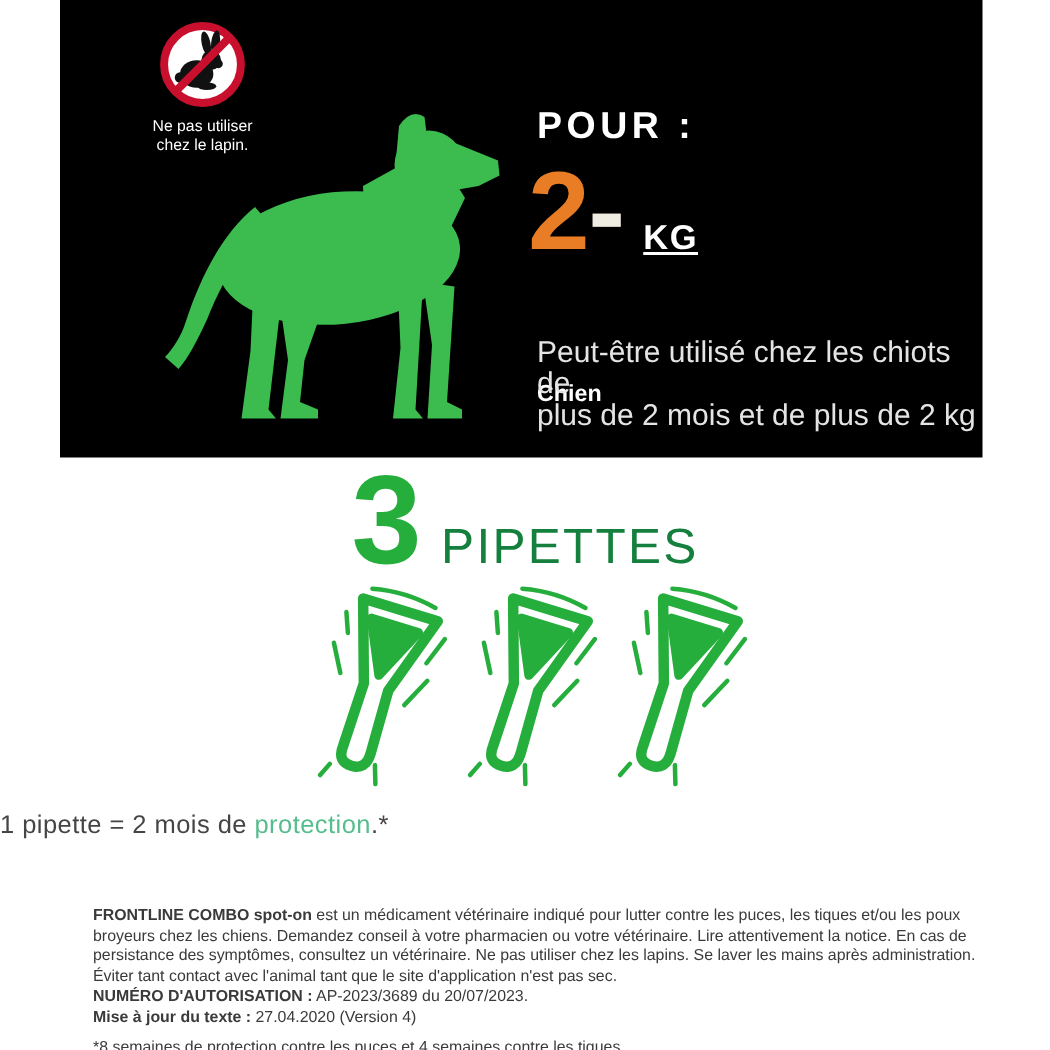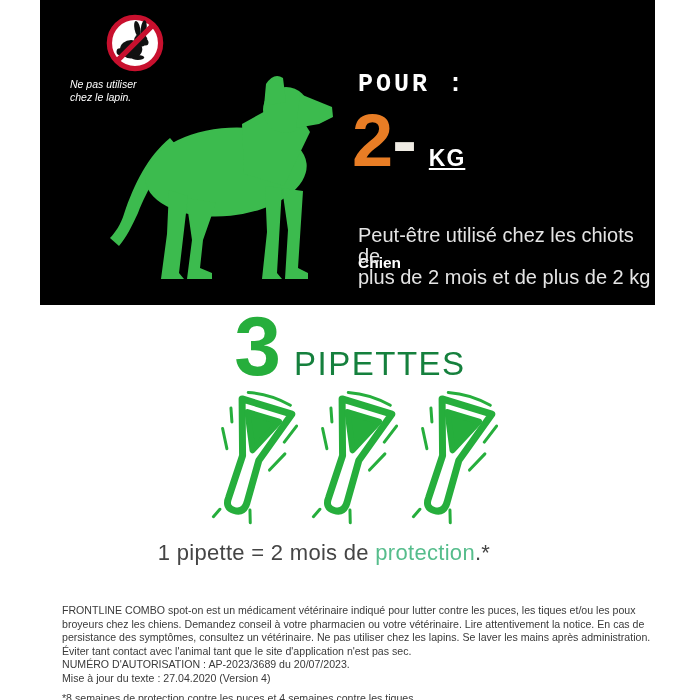--- a/index.html
+++ b/index.html
@@ -12,49 +12,49 @@
     --legal:#3A3A3A;
   }
   *{margin:0;padding:0;box-sizing:border-box;}
   html,body{background:#fff;}
   body{font-family:"Liberation Sans", sans-serif;}
   .page{position:relative;width:700px;height:700px;background:#fff;overflow:hidden;}
 
   
   .black-panel{position:absolute;left:40px;top:0;width:615px;height:305px;background:#000;}
 
-  .prohibition{position:absolute;left:30px;top:14px;width:130px;text-align:left;font-style:italic;}
+  .prohibition{position:absolute;left:30px;top:14px;width:130px;text-align:center;}
   .prohibition svg{display:block;margin:0 auto;}
   .prohib-text{margin-top:6px;color:#fff;font-size:10.5px;line-height:12.5px;}
 
   .dog-wrap{position:absolute;left:46px;top:72px;width:252px;height:218px;}
 
-  .pour{position:absolute;left:318px;top:70px;color:#fff;font-size:25px;font-weight:700;letter-spacing:3px;font-family:Liberation Mono, monospace;}
+  .pour{position:absolute;left:318px;top:70px;color:#fff;font-size:25px;font-weight:700;letter-spacing:3px;}
   .weight-row{position:absolute;left:312px;top:104px;display:flex;align-items:baseline;}
   .weight-digit{color:var(--orange);font-size:74px;font-weight:700;letter-spacing:-3px;line-height:1;}
   .weight-dash{color:var(--cream);font-size:74px;font-weight:700;line-height:1;margin:0 2px;}
   .weight-unit{color:#fff;font-size:23px;font-weight:700;margin-left:10px;letter-spacing:1px;text-decoration:underline;}
   .species{position:absolute;left:318px;top:206px;color:#fff;font-size:15.5px;font-weight:700;margin-top:48px;}
   .panel-note{position:absolute;left:318px;top:225px;color:#E4E4E4;font-size:20px;line-height:21px;}
 
   
   .count-row{position:absolute;left:0;top:308px;width:700px;display:flex;justify-content:center;align-items:baseline;}
   .count-number{color:var(--accent_green);font-size:84px;font-weight:700;line-height:0.92;letter-spacing:-2px;}
   .count-label{color:#15803d;font-size:33px;font-weight:400;letter-spacing:1.5px;margin-left:15px;}
 
   .pipette-row{position:absolute;left:0;top:390px;width:700px;display:flex;justify-content:center;gap:4px;}
   .pipette-row svg{display:block;}
 
-  .equation{position:absolute;left:0;top:540px;width:648px;text-align:center;color:#454545;font-size:22px;letter-spacing:0.3px;}
+  .equation{position:absolute;left:0;top:540px;width:648px;color:#454545;font-size:17px;letter-spacing:0.3px;}
   .equation .hl{color:var(--mint);}
 
   
   .legal{position:absolute;left:62px;top:604px;width:585px;color:var(--legal);font-size:10.6px;line-height:13.6px;}
   .legal .line{white-space:nowrap;}
-  .legal b{font-weight:400;margin-top:44px;}
+  .legal b{font-weight:700;margin-top:44px;}
   .footnote{margin-top:6px;white-space:nowrap;}
 </style>
 </head>
 <body>
 
 <div class="page">
 
   <div class="black-panel">
 
     <div class="prohibition">

